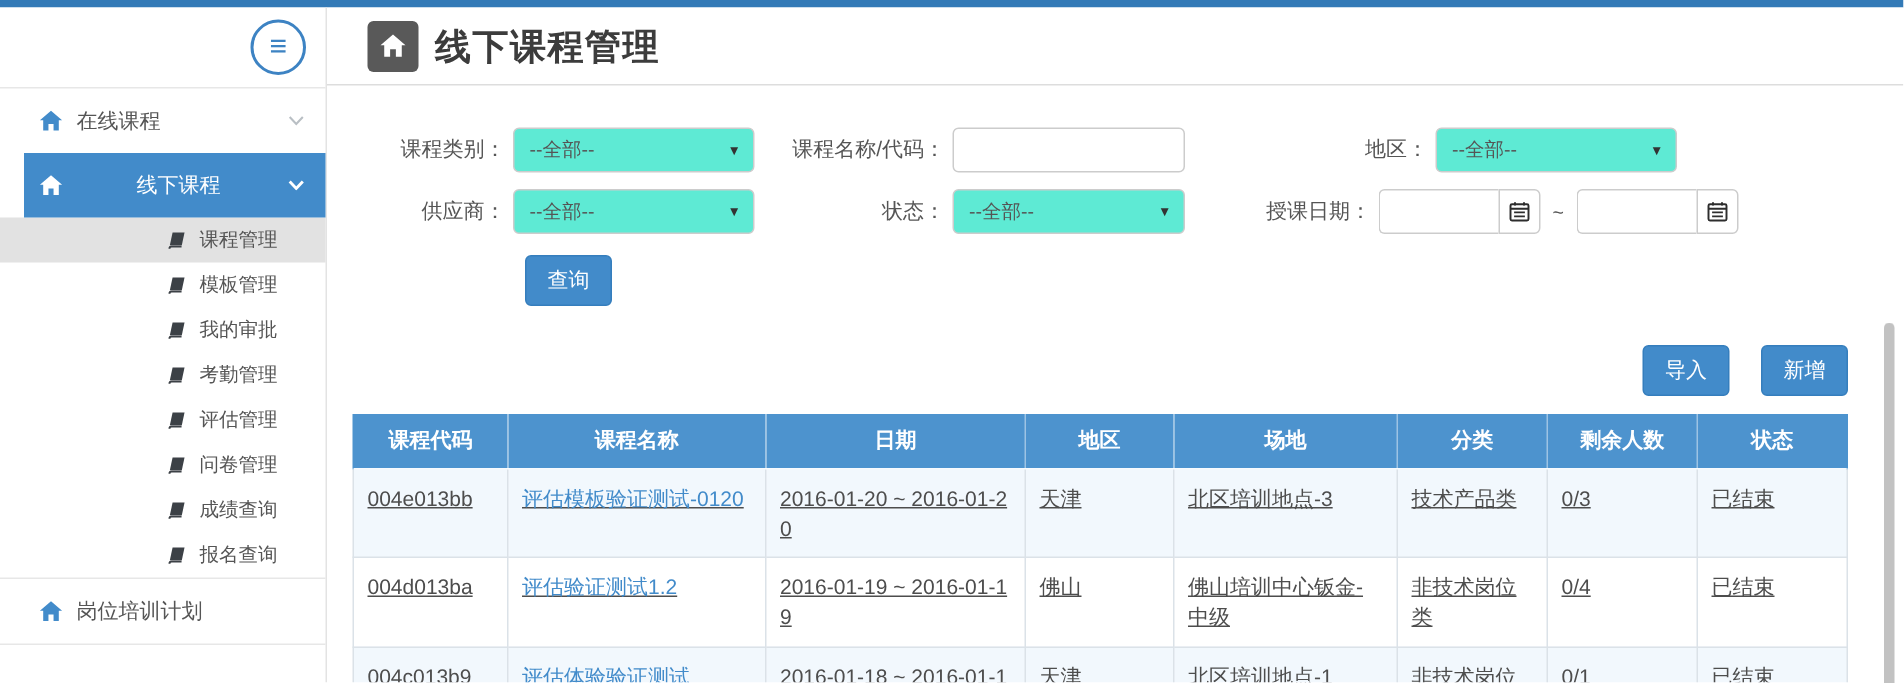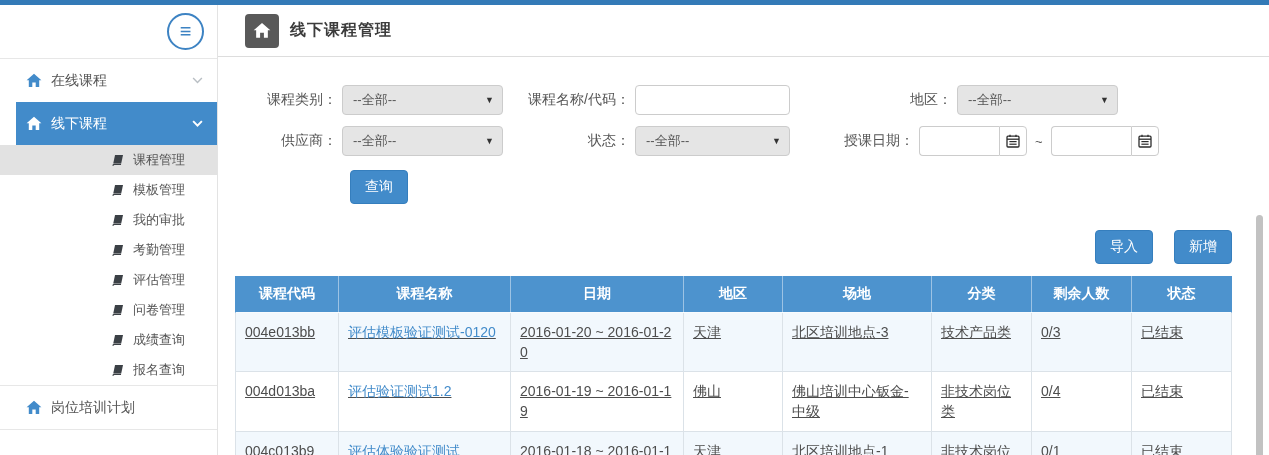--- a/index.html
+++ b/index.html
@@ -13,41 +13,41 @@
   
   .sidebar { width:218px; flex:0 0 218px; background:#fff; border-right:1px solid #e3e3e3; }
   .sidebar-top { height:54px; border-bottom:1px solid #e7e7e7; position:relative; }
   .menu-toggle { position:absolute; right:13px; top:8px; width:37px; height:37px;
                  border-radius:50%; border:2px solid #3d83c3; background:#fff; color:#3d83c3;
                  font-size:20px; font-weight:bold; line-height:33px; text-align:center; cursor:pointer; }
   .nav-parent { height:43px; display:flex; align-items:center; padding:0 14px 0 10px;
                 color:#555; font-size:14px; cursor:pointer; position:relative;margin-left:16px; }
   .nav-parent .home-ic { color:#428bca; margin-right:9px; flex:0 0 auto; }
   .nav-parent .chev { margin-left:auto; color:#b9bfc4; }
-  .nav-parent.active { background:#428bca; color:#fff; }
+  .nav-parent.active { background:#428bca; color:#fff;gap:40px; }
   .nav-parent.active .home-ic, .nav-parent.active .chev { color:#fff; }
   .nav-sub { height:30px; display:flex; align-items:center; padding-left:111px;
              color:#555; font-size:13px; cursor:pointer; }
   .nav-sub .book-ic { color:#3c4146; margin-right:8px; flex:0 0 auto; }
   .nav-sub.active { background:#e2e2e2; }
   .side-divider { border-top:1px solid #e7e7e7; }
 
   
   .main { flex:1 1 auto; background:#fff; overflow:hidden; }
   .page-header { height:52px; border-bottom:1px solid #ddd; display:flex; align-items:center;
                  padding-left:27px; }
   .home-badge { width:34px; height:34px; background:#595959; border-radius:4px; color:#fff;
                 display:flex; align-items:center; justify-content:center; }
-  .page-title { font-size:16px; color:#3c3c3c; margin-left:11px; letter-spacing:1px; }
+  .page-title { font-size:24px; color:#3c3c3c; margin-left:11px; letter-spacing:1px; }
 
   .filters { margin-top:28px; }
   .frow { display:flex; align-items:center; height:30px; margin-bottom:11px; }
   .flabel { text-align:right; color:#555; font-size:14px; padding-right:5px; }
   .w1 { width:124px; } .w2 { width:132px; } .w3 { width:129px; }
-  .sel { width:161px; height:30px; border:1px solid #ccc; border-radius:4px; background:#e5e5e5;
+  .sel { width:161px; height:30px; border:1px solid #ccc; border-radius:4px; background:#5eead4;
          display:flex; align-items:center; justify-content:space-between; padding:0 8px 0 10px;
          color:#555; font-size:13px; cursor:pointer; }
   .sel.narrow { width:155px; }
   .sel .arrow { font-size:9px; color:#333; }
   .txt { width:155px; height:30px; border:1px solid #ccc; border-radius:4px; padding:0 8px;
          font-size:13px; color:#555; }
   .dgroup { display:flex; }
   .dgroup .dinput { width:80px; height:30px; border:1px solid #ccc; border-right:none;
                     border-radius:4px 0 0 4px; padding:0 6px; font-size:13px; color:#555; }
   .dgroup .daddon { width:28px; height:30px; border:1px solid #ccc; border-radius:0 4px 4px 0;

